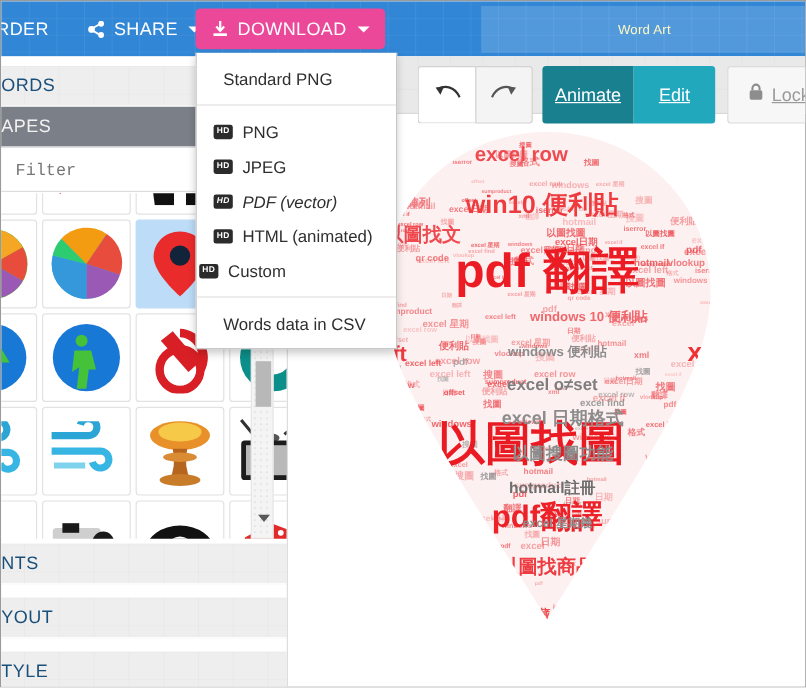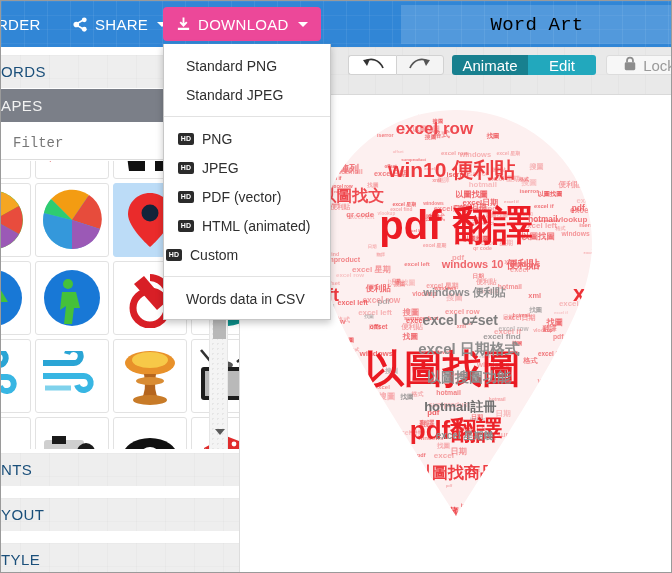--- a/index.html
+++ b/index.html
@@ -62,21 +62,21 @@
     cursor: pointer;
   }
   .dl-icon { display:inline-block; width:15px; height:16px; }
   #title-field {
     position: absolute; left: 400px; top: 4px;
     width: 272px; height: 39px;
     background: rgba(255,255,255,.16);
     display:flex; align-items:center; justify-content:center;
   }
   #title-field .t {
-    color: #000000; font-size: 19px; letter-spacing:.2px;font-family:Liberation Mono, monospace;
+    color: #fef9c3; font-size: 11px; letter-spacing:.2px;
   }
 
   
   .sidebar {
     position: absolute; left: 0; top: 46px;
     width: 238px; height: 526px;
     background: #ffffff;
   }
   .tab-bar {
     position: absolute; left: -10px;
@@ -191,21 +191,22 @@
       linear-gradient(rgba(0,0,0,.018) 1px, transparent 1px);
     background-size: 27px 19px, 19px 27px;
     border-bottom: 1px solid #d9d9d9;
   }
   .tb-btn {
     position:absolute;
     display:flex; align-items:center; justify-content:center;
     font-size: 15px;
     border-radius: 3px;
     cursor: pointer;
-    height: 20px;
+    height: 48px;
+    text-decoration: underline;
   }
   #undo-btn {
     left: 108px; top: 8px; width: 48px;
     background: #ffffff; border:1px solid #d2d2d2;
     border-right: 0;
     border-radius: 3px 0 0 3px;
   }
   #redo-btn {
     left: 156px; top: 8px; width: 48px;
     background: #f4f4f4; border:1px solid #d2d2d2;
@@ -930,33 +931,30 @@
           </g>
         </svg>
     </div>
   </div>
 
   <div class="dropdown">
     <div id="dd-list">
         <div class="dd-item">
           <span>Standard PNG</span>
         </div>
-        <div class="dd-item">
-          <span>Standard JPEG</span>
-        </div>
         <div class="dd-sep"></div>
         <div class="dd-item" style="padding-left: 14px;">
           <span class="hd-badge">HD</span>
           <span>PNG</span>
         </div>
         <div class="dd-item" style="padding-left: 14px; text-align: right;">
           <span class="hd-badge">HD</span>
           <span>JPEG</span>
         </div>
-        <div class="dd-item" style="padding-left: 14px;">
+        <div class="dd-item" style="padding-left: 14px; font-style: italic;">
           <span class="hd-badge">HD</span>
           <span>PDF (vector)</span>
         </div>
         <div class="dd-item" style="padding-left: 14px;">
           <span class="hd-badge">HD</span>
           <span>HTML (animated)</span>
         </div>
         <div class="dd-item" style="padding-left: 2px;">
           <span class="hd-badge">HD</span>
           <span>Custom</span>

